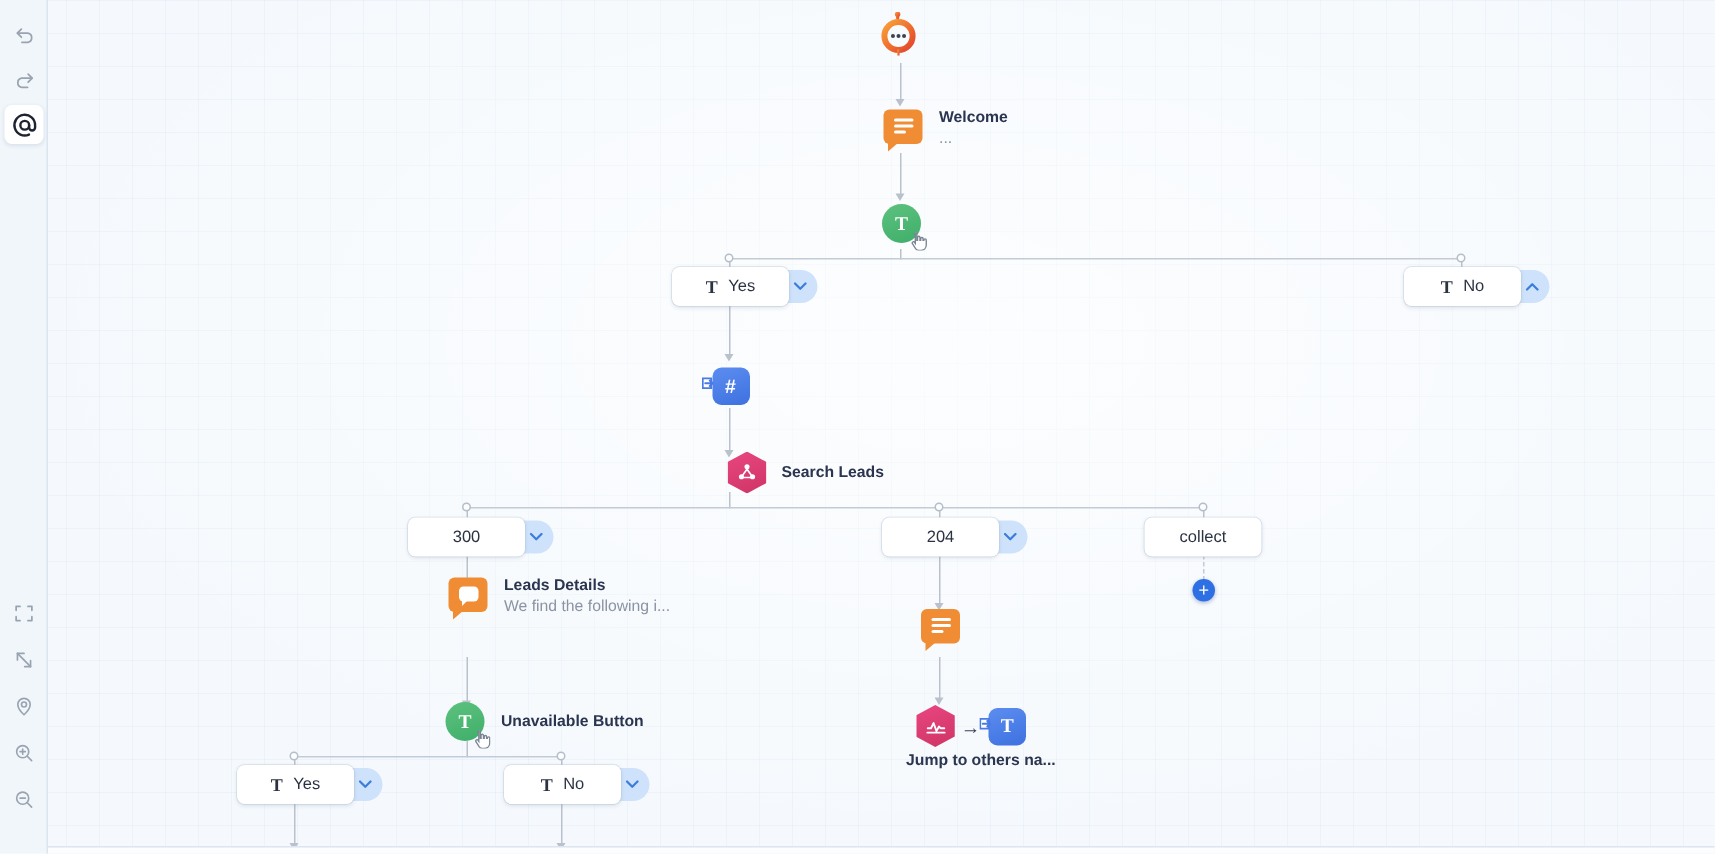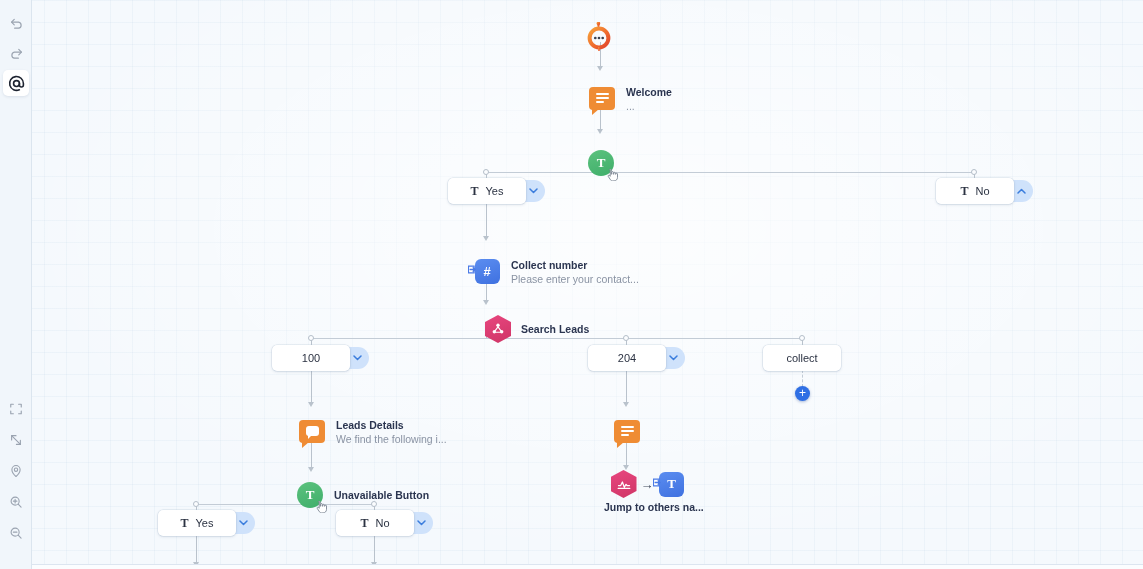--- a/index.html
+++ b/index.html
@@ -117,21 +117,21 @@
     display: flex; align-items: center; justify-content: flex-end;
     padding-right: 7px;
     color: #3b7ddd;
     z-index: 1;
     cursor: pointer;
   }
   .pill-chev svg { display:block; }
 
   
   .node { position: absolute; z-index: 12; }
-  .node-row { display: flex; align-items: flex-start; margin-top: 14px; }
+  .node-row { display: flex; align-items: flex-start; }
   .node-icon {
     flex: 0 0 auto;
     position: relative;
     width: 28px; height: 28px;
     display: flex; align-items: center; justify-content: center;
   }
   .node-text { margin-left: 10px; padding-top: 1px; }
   .node-title {
     font-size: 10.5px;
     font-weight: bold;
@@ -394,24 +394,20 @@
     <div class="node-row">
       <div class="node-icon">
         <div class="ic-square">#</div>
         <span class="in-badge">
           <svg width="11" height="11" viewBox="0 0 11 11">
             <path d="M0.5 2.2h5.6v6.6H0.5z" fill="#ffffff" stroke="#4a7ae6" stroke-width="1.2"></path>
             <path d="M2.2 5.5h4.8M5.2 3.7l1.9 1.8-1.9 1.8" stroke="#4a7ae6" stroke-width="1.4" fill="none" stroke-linecap="round" stroke-linejoin="round"></path>
           </svg>
         </span>
       </div>
-      <div class="node-text">
-        <div class="node-title">Collect number</div>
-        <div class="node-sub">Please enter your contact...</div>
-      </div>
     </div>
   </div>
 
   <div class="node" style="left:473px; top:301px;">
     <div class="node-row" style="align-items:center;padding-left:12px;">
       <div class="node-icon ic-hex">
         <div class="hx"></div>
         <svg width="14" height="14" viewBox="0 0 14 14">
           <circle cx="7" cy="3.2" r="1.7" fill="#fff"></circle>
           <circle cx="3.3" cy="9.8" r="1.7" fill="#fff"></circle>
@@ -420,21 +416,21 @@
         </svg>
       </div>
       <div class="node-text" style="padding-top:0;">
         <div class="node-title">Search Leads</div>
       </div>
     </div>
   </div>
 
   <div class="pill-wrap" style="left:272px; top:345px; width:78px;">
     <div class="pill" style="width:78px;">
-      <span>100</span>
+      <span>300</span>
     </div>
     <div class="pill-chev">
       <svg width="9" height="6" viewBox="0 0 9 6">
           <path d="M1 1l3.5 3.5L8 1" stroke="#3b7ddd" stroke-width="1.5" fill="none" stroke-linecap="round" stroke-linejoin="round"></path>
         </svg>
     </div>
   </div>
 
   <div class="pill-wrap" style="left:588px; top:345px; width:78px;">
     <div class="pill" style="width:78px;">
@@ -450,21 +446,21 @@
   <div class="pill-wrap" style="left:763px; top:345px; width:78px;">
     <div class="pill" style="width:78px;">
       <span>collect</span>
     </div>
   </div>
 
   <div class="plus-btn" style="left:795px; top:386px;">
     <span>+</span>
   </div>
 
-  <div class="node" style="left:298px; top:403px;">
+  <div class="node" style="left:298px; top:382px;">
     <div class="node-row">
       <div class="node-icon">
         <div class="ic-msg bubble">
             <div class="inner"></div>
           </div>
       </div>
       <div class="node-text">
         <div class="node-title">Leads Details</div>
         <div class="node-sub">We find the following i...</div>
       </div>

